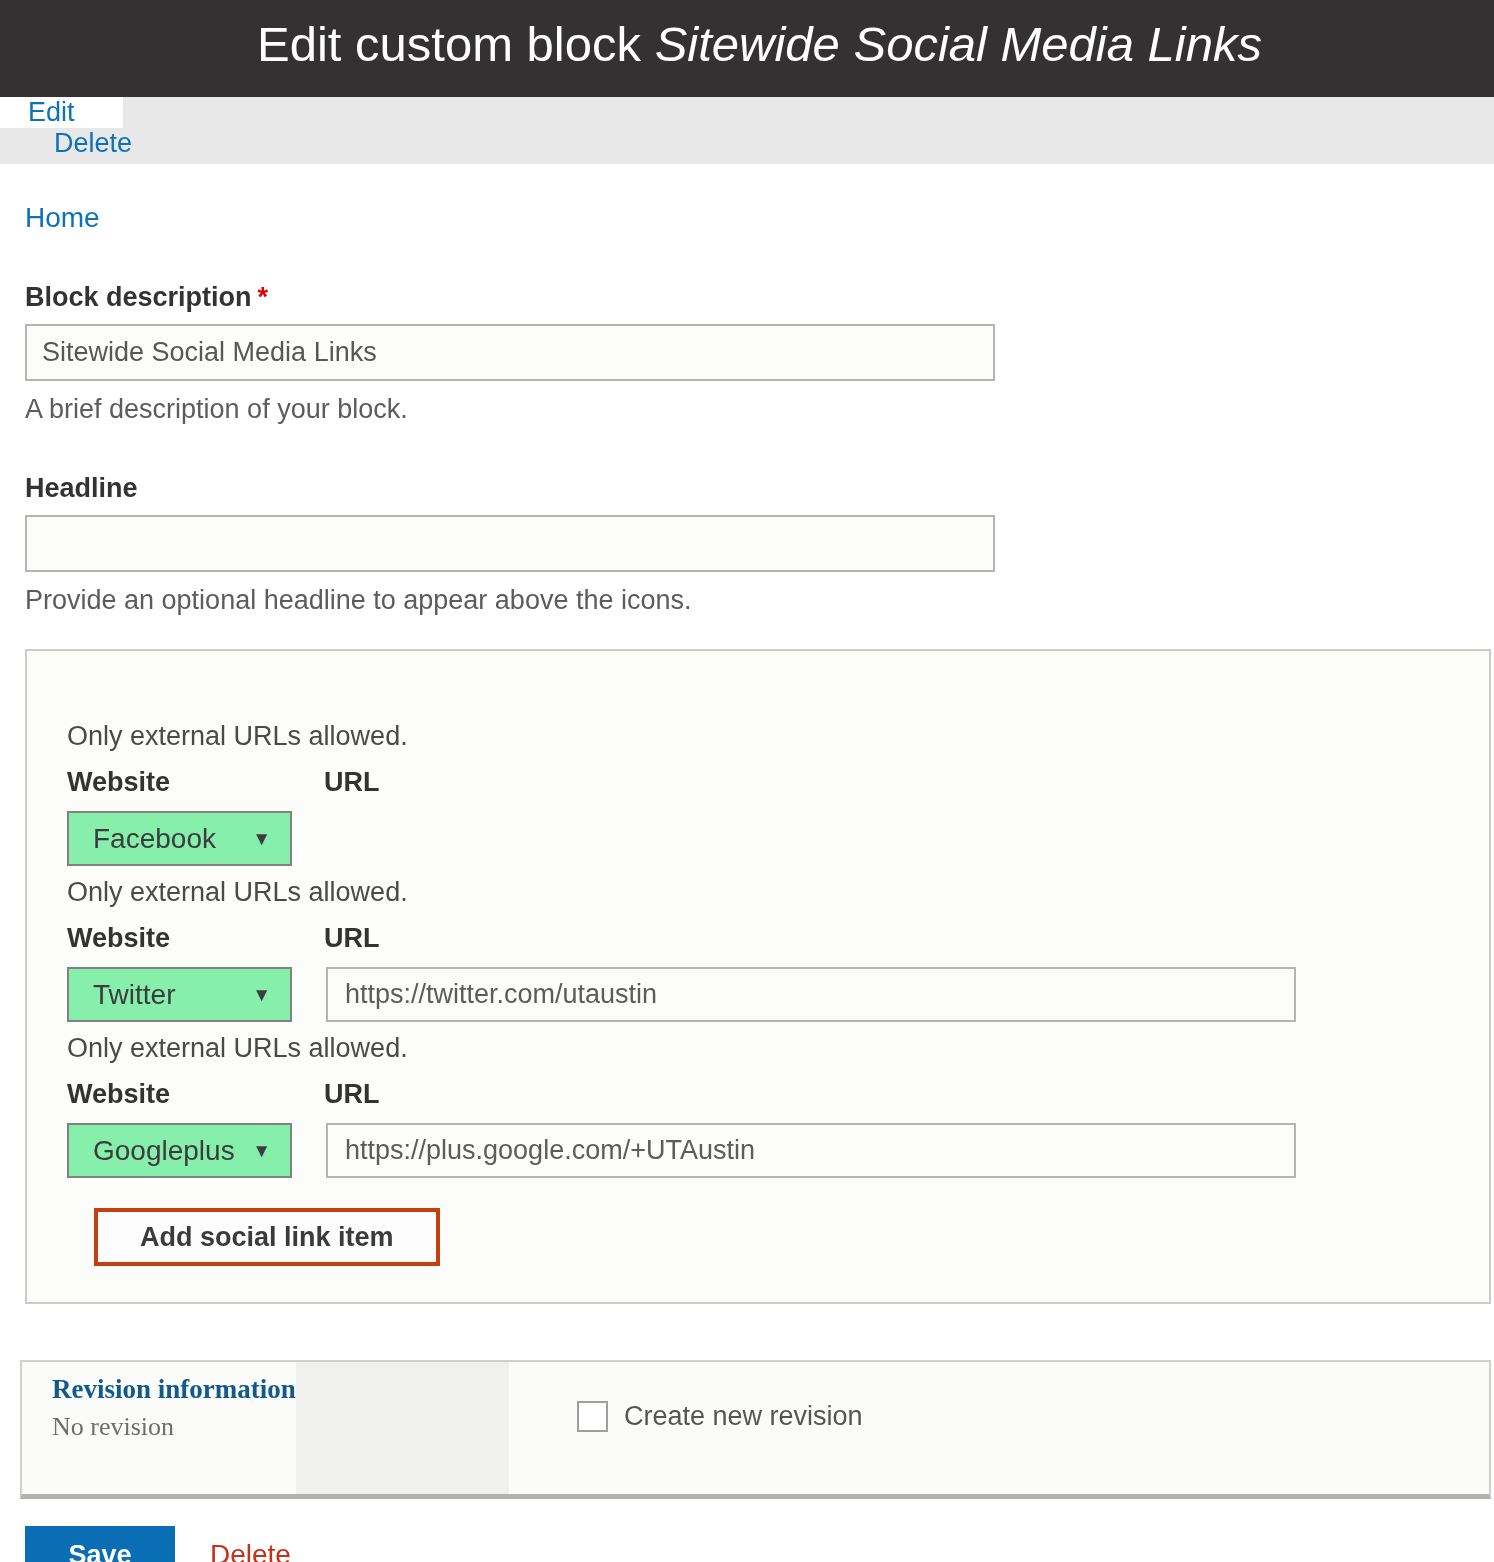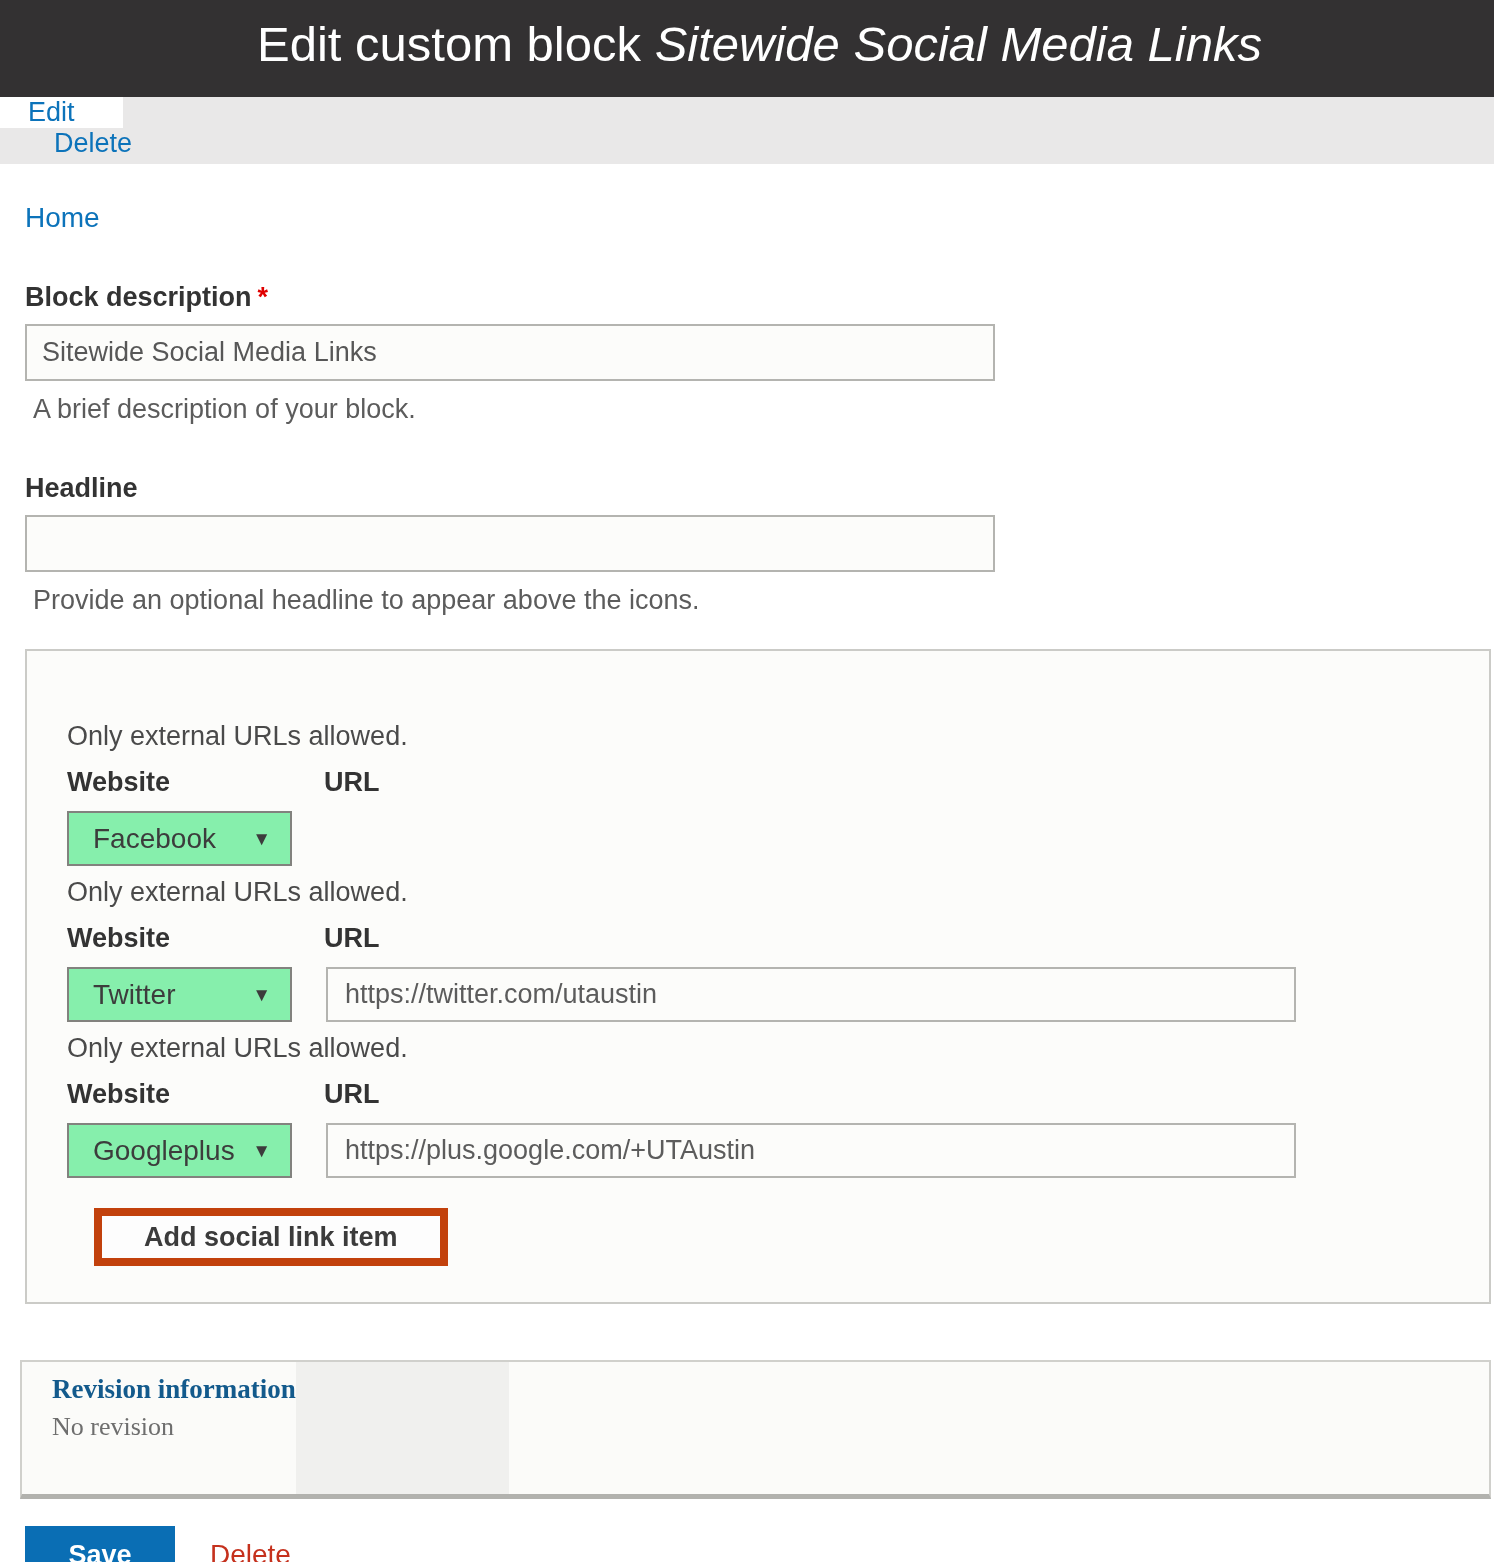--- a/index.html
+++ b/index.html
@@ -80,21 +80,20 @@
     font-family: "Liberation Sans", sans-serif;
     font-size: 27px;
     color: #575757;
     padding: 0 15px;
     outline: none;
   }
   .help-text {
     margin-top: 13px;
     font-size: 27px;
     color: #5c5c5c;
-    margin-left: 8px;
   }
 
   
   .social-fieldset {
     margin-top: 33px;
     width: 1466px;
     border: 2px solid #cbcbc7;
     background: #fcfcfa;
     padding: 70px 40px 36px 40px;
   }
@@ -131,21 +130,21 @@
     font-family: "Liberation Sans", sans-serif;
     font-size: 27px;
     color: #5c5c5c;
     padding: 0 17px;
     outline: none;
   }
   .add-social-btn {
     margin: 30px 0 0 27px;
     height: 58px;
     padding: 0 42px;
-    border: 8px solid #c2410c;
+    border: 4px solid #c2410c;
     background: #fdfdfd;
     font-family: "Liberation Sans", sans-serif;
     font-size: 27px;
     font-weight: bold;
     color: #3b3b3b;
     cursor: pointer;
   }
 
   
   .revision-panel {
@@ -304,20 +303,26 @@
   </div>
 
   <div class="revision-panel">
     <div class="vtabs-col">
       <div class="vtab-item">
         <div class="vtab-title">Revision information</div>
         <div class="vtab-summary">No revision</div>
       </div>
       <div class="vtabs-filler"></div>
     </div>
+    <div class="rev-pane">
+      <div class="checkbox-row">
+        <input type="checkbox" class="revision-checkbox" style="">
+        <span class="checkbox-label">Create new revision</span>
+      </div>
+    </div>
   </div>
 
   <div class="actions-row">
     <button class="save-btn">Save</button>
     <a href="#" class="delete-link">Delete</a>
   </div>
 
 </div>
 
 </body></html>

